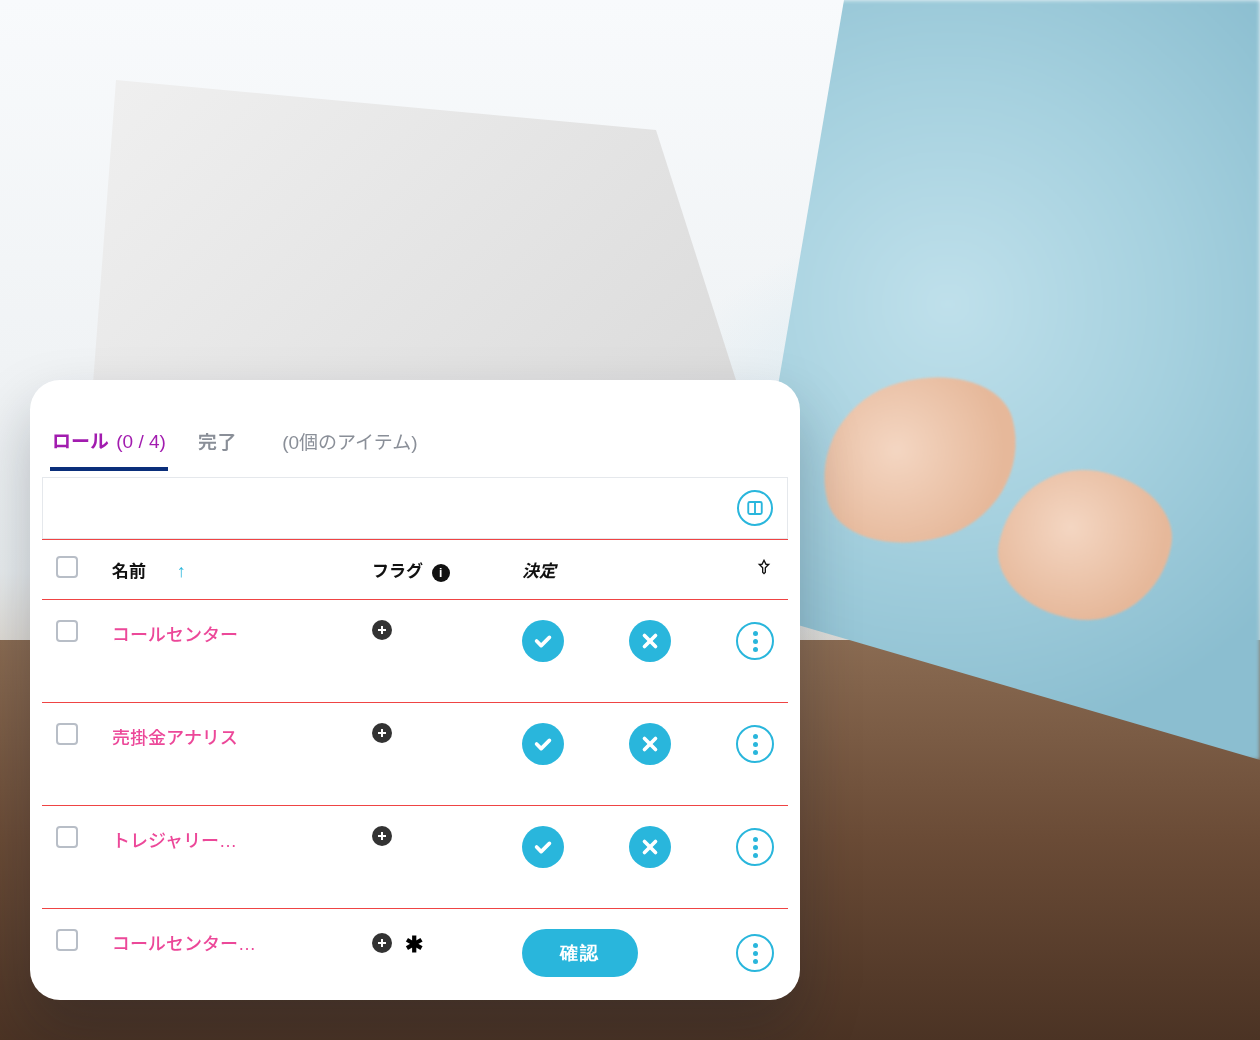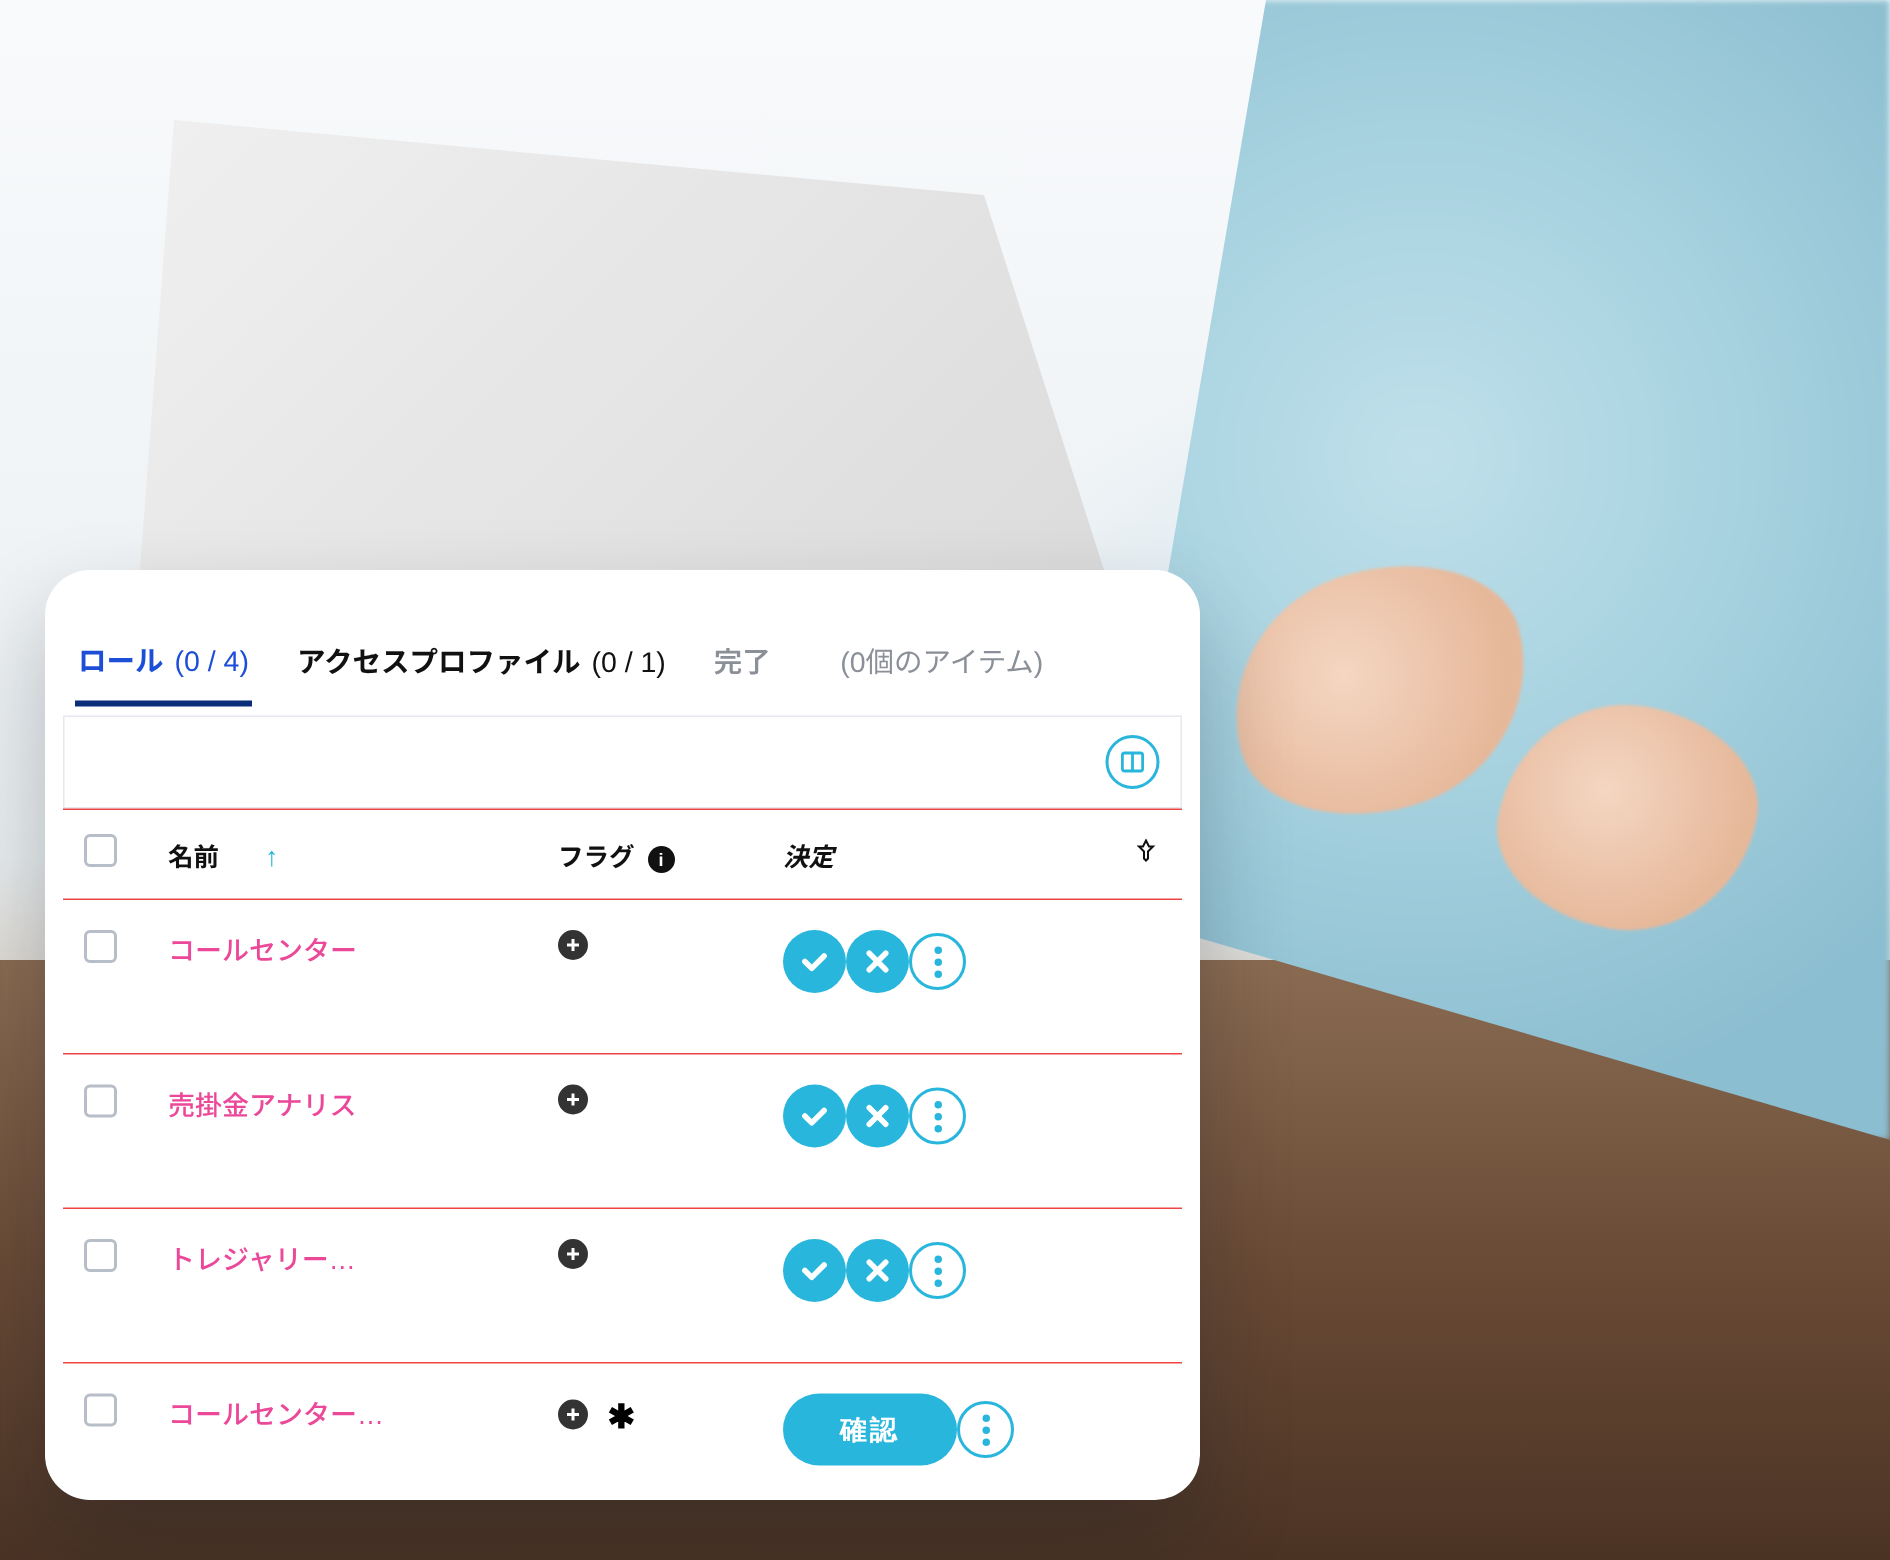--- a/index.html
+++ b/index.html
@@ -44,21 +44,21 @@
   .card {
     position:absolute; left:30px; top:380px; width:770px; height:620px;
     background:#fff; border-radius:30px;
     box-shadow: 0 30px 60px rgba(13,24,40,0.25);
     padding:40px 12px 0 12px;
   }
 
   .tabs { display:flex; align-items:center; gap:28px; padding:0 8px 6px 8px; border-bottom:2px solid transparent; }
   .tab { font-size:19px; font-weight:700; color:#111; padding:6px 2px 14px 2px; cursor:pointer; white-space:nowrap; }
   .tab .count { font-weight:400; }
-  .tab.active { color:#1d4ed8; border-bottom:4px solid #0a2e7a; margin-bottom:-2px; }
+  .tab.active { color:#a21caf; border-bottom:4px solid #0a2e7a; margin-bottom:-2px; }
   .tab.muted { color:#8a8f98; font-weight:600; }
   .tab.muted .count { color:#8a8f98;margin-left:41px; }
   .tab .count { margin-left:2px; }
 
   .toolbar { display:flex; justify-content:flex-end; align-items:center; height:62px; padding:0 14px; border:1px solid #e5e8ec; border-top:1px solid #e5e8ec; }
   .col-btn { width:36px; height:36px; border:2px solid #29b6dc; border-radius:50%; display:flex; align-items:center; justify-content:center; color:#29b6dc; cursor:pointer; }
 
   table { width:100%; border-collapse:collapse; }
   th, td { border-top:1px solid #ef4444; text-align:left; vertical-align:top; }
   thead th { font-size:17px; font-weight:700; color:#111; padding:16px 10px; vertical-align:middle; }
@@ -71,21 +71,21 @@
 
   .sort-up { color:#29b6dc; font-size:18px; margin-left:26px; }
   .info-icn { display:inline-flex; align-items:center; justify-content:center; width:18px; height:18px; background:#111; color:#fff; border-radius:50%; font-size:12px; font-weight:700; margin-left:4px; }
   .pin-icn { font-size:18px; }
 
   tbody td { padding:20px 10px 40px 10px; font-size:18px; }
   .link { color:#ec4899; font-weight:500; cursor:pointer; }
   .flag-add { width:20px; height:20px; background:#333; color:#fff; border-radius:50%; display:inline-flex; align-items:center; justify-content:center; font-size:14px; font-weight:700; cursor:pointer; }
   .asterisk { font-size:22px; font-weight:700; margin-left:8px; position:relative; top:3px; }
 
-  .decision { display:flex; align-items:center; justify-content:flex-start; padding-right:4px; }
+  .decision { display:flex; align-items:center; justify-content:space-between; padding-right:4px; }
   .circ { width:42px; height:42px; border-radius:50%; background:#29b6dc; color:#fff; display:inline-flex; align-items:center; justify-content:center; cursor:pointer; }
   .circ svg { width:22px; height:22px; }
   .kebab { width:38px; height:38px; border:2px solid #29b6dc; border-radius:50%; display:inline-flex; align-items:center; justify-content:center; cursor:pointer; color:#29b6dc; }
   .kebab span { display:flex; flex-direction:column; gap:3px; }
   .kebab i { width:5px; height:5px; background:#29b6dc; border-radius:50%; display:block; }
 
   .pill { background:#29b6dc; color:#fff; font-weight:700; font-size:18px; border:none; border-radius:999px; padding:12px 38px; cursor:pointer; letter-spacing:2px; }
 
   thead th.col-decision { }
   thead .dec-head { display:flex; align-items:center; justify-content:space-between; padding-right:6px;font-style:italic; }
@@ -99,24 +99,20 @@
   <div class="laptop"></div>
   <div class="hand hand1"></div>
   <div class="hand hand2"></div>
 
   <div class="card">
 
     <div class="tabs">
       <div class="tab active">
         <span>ロール</span>
         <span class="count">(0 / 4)</span>
-      </div>
-      <div class="tab">
-        <span>アクセスプロファイル</span>
-        <span class="count">(0 / 1)</span>
       </div>
       <div class="tab muted">
         <span>完了</span>
         <span class="count">(0個のアイテム)</span>
       </div>
     </div>
 
     <div class="toolbar">
       <div class="col-btn">
         <svg width="18" height="18" viewBox="0 0 24 24" fill="none" stroke="currentColor" stroke-width="2.5">

